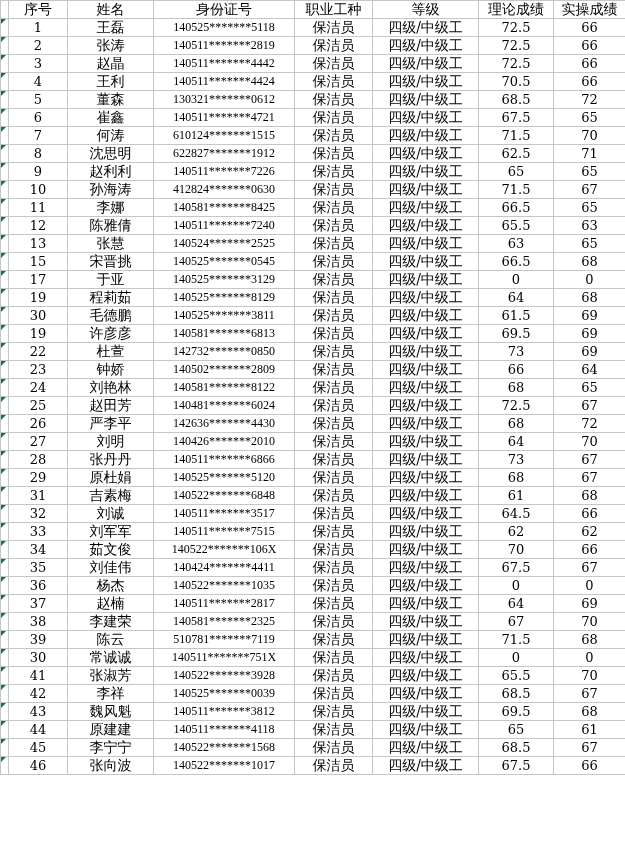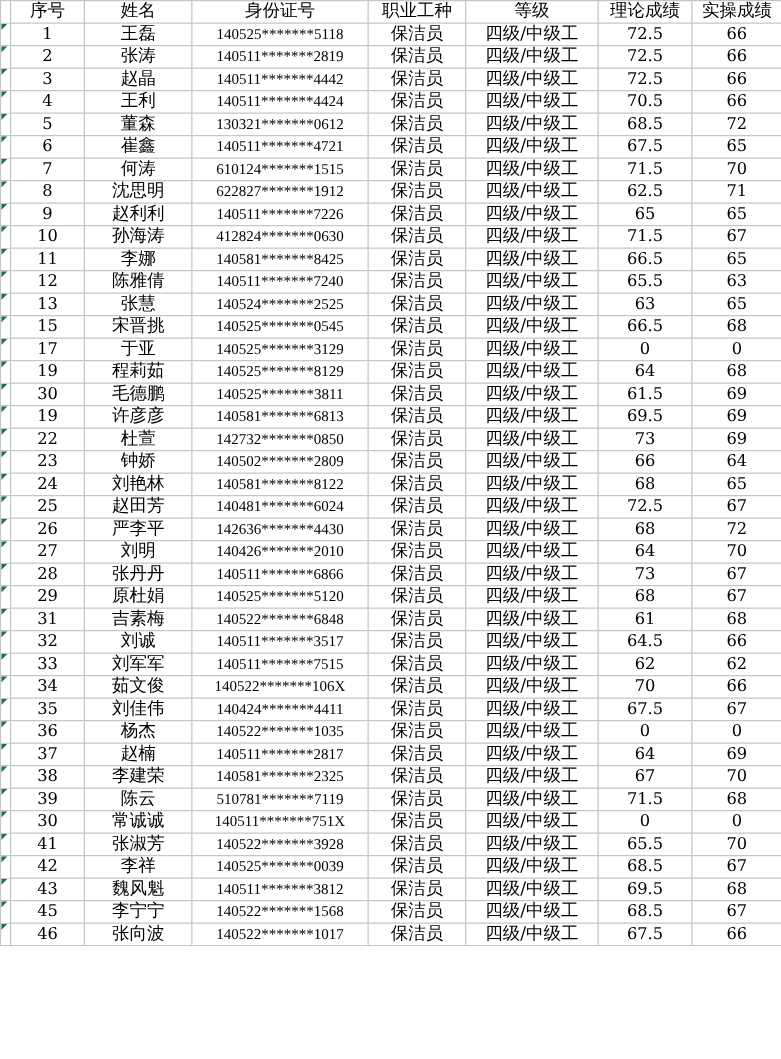--- a/index.html
+++ b/index.html
@@ -540,20 +540,32 @@
         <td class="id">140511*******3812</td>
         <td>保洁员</td>
         <td>四级/中级工</td>
         <td class="num">69.5</td>
         <td class="num">68</td>
       </tr>
       <tr>
         <td class="marker">
           <span class="tri"></span>
         </td>
+        <td class="num">44</td>
+        <td>原建建</td>
+        <td class="id">140511*******4118</td>
+        <td>保洁员</td>
+        <td>四级/中级工</td>
+        <td class="num">65</td>
+        <td class="num">61</td>
+      </tr>
+      <tr>
+        <td class="marker">
+          <span class="tri"></span>
+        </td>
         <td class="num">45</td>
         <td>李宁宁</td>
         <td class="id">140522*******1568</td>
         <td>保洁员</td>
         <td>四级/中级工</td>
         <td class="num">68.5</td>
         <td class="num">67</td>
       </tr>
       <tr>
         <td class="marker">

